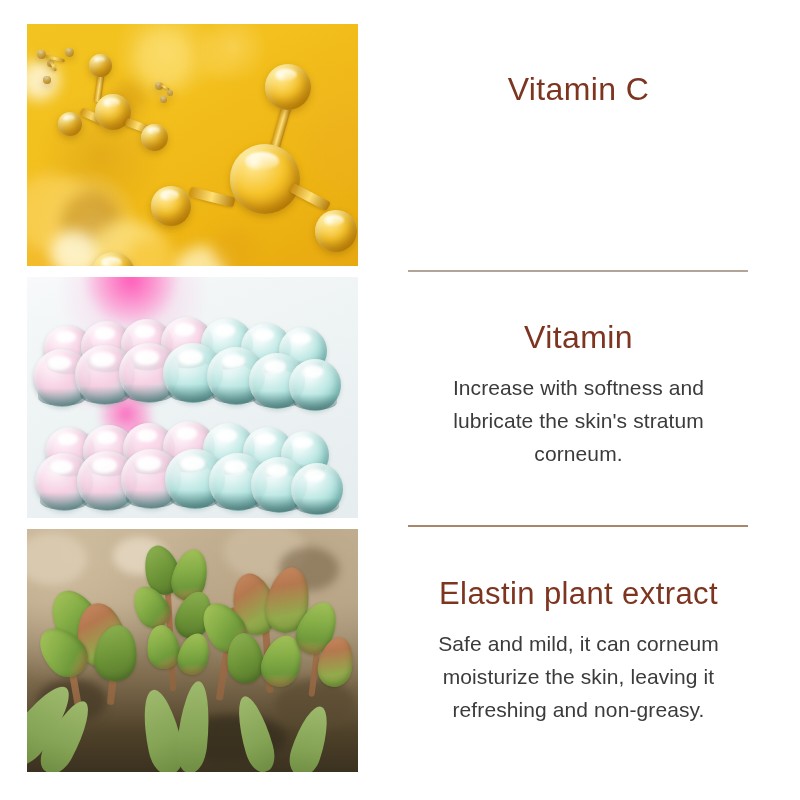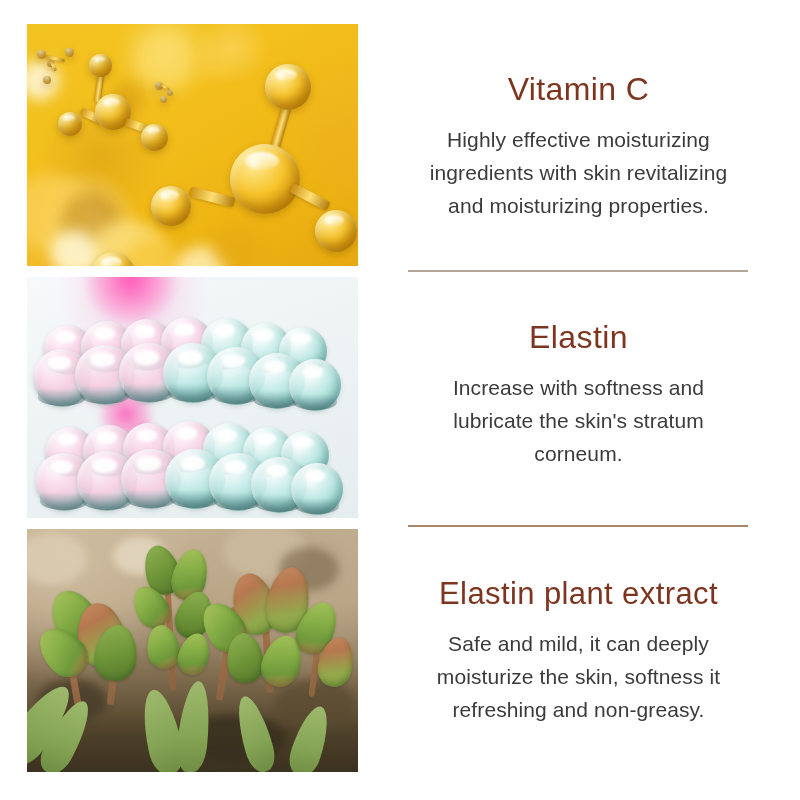--- a/index.html
+++ b/index.html
@@ -175,21 +175,21 @@
     flex: 1 1 auto;
     height: 100%;
     padding-left: 51px;
     padding-right: 52px;
     display: flex;
     flex-direction: column;
     align-items: center;
     justify-content: flex-start;
     text-align: center;
   }
-  .text-col.r1 { padding-top: 48px; }
+  .text-col.r1 { padding-top: 48px; gap: 12px; }
   .text-col.r2 { padding-top: 43px; }
   .text-col.r3 { padding-top: 48px; }
 
   .heading {
     color: #7d3520;
     font-size: 32px;
     font-weight: 400;
     letter-spacing: .4px;
     line-height: 1.1;
     white-space: nowrap;
@@ -267,21 +267,20 @@
         <div class="atom" style="left:124px;top:162px;width:40px;height:40px;"></div>
         <div class="bond" style="left:262px;top:168px;width:42px;height:10px;transform:rotate(28deg);"></div>
         <div class="atom" style="left:288px;top:186px;width:42px;height:42px;"></div>
 
         <div class="atom" style="left:64px;top:228px;width:44px;height:44px;"></div>
       </div>
     </div>
 
     <div class="text-col r1">
       <h2 class="heading">Vitamin C</h2>
-      <p class="body-text">Highly effective moisturizing ingredients with skin revitalizing and moisturizing properties.</p>
     </div>
   </div>
 
   <div class="divider d1"></div>
 
   <div class="row row-2">
 
     <div class="photo-wrap">
       <div class="photo ph-beads">
 
@@ -319,21 +318,21 @@
         <div class="bead pinkish" style="left:50px;top:174px;width:60px;height:60px;"></div>
         <div class="bead pinkish" style="left:94px;top:172px;width:60px;height:60px;"></div>
         <div class="bead" style="left:138px;top:172px;width:60px;height:60px;"></div>
         <div class="bead" style="left:182px;top:176px;width:58px;height:58px;"></div>
         <div class="bead" style="left:224px;top:180px;width:56px;height:56px;"></div>
         <div class="bead" style="left:264px;top:186px;width:52px;height:52px;"></div>
       </div>
     </div>
 
     <div class="text-col r2">
-      <h2 class="heading">Elastin</h2>
+      <h2 class="heading">Vitamin</h2>
       <p class="body-text">Increase with softness and lubricate the skin's stratum corneum.</p>
     </div>
   </div>
 
   <div class="divider d2"></div>
 
   <div class="row row-3">
 
     <div class="photo-wrap">
       <div class="photo ph-plants">
@@ -377,17 +376,17 @@
         <div class="blade" style="left:24px;top:168px;width:30px;height:80px;transform:rotate(28deg);"></div>
         <div class="blade" style="left:118px;top:160px;width:34px;height:86px;transform:rotate(-12deg);"></div>
         <div class="blade" style="left:152px;top:152px;width:30px;height:92px;transform:rotate(6deg);"></div>
         <div class="blade" style="left:214px;top:166px;width:28px;height:78px;transform:rotate(-16deg);"></div>
         <div class="blade" style="left:268px;top:176px;width:30px;height:72px;transform:rotate(18deg);"></div>
       </div>
     </div>
 
     <div class="text-col r3">
       <h2 class="heading wide">Elastin plant extract</h2>
-      <p class="body-text">Safe and mild, it can deeply moisturize the skin, softness it refreshing and non-greasy.</p>
+      <p class="body-text">Safe and mild, it can corneum moisturize the skin, leaving it refreshing and non-greasy.</p>
     </div>
   </div>
 
 </div>
 
 </body></html>

